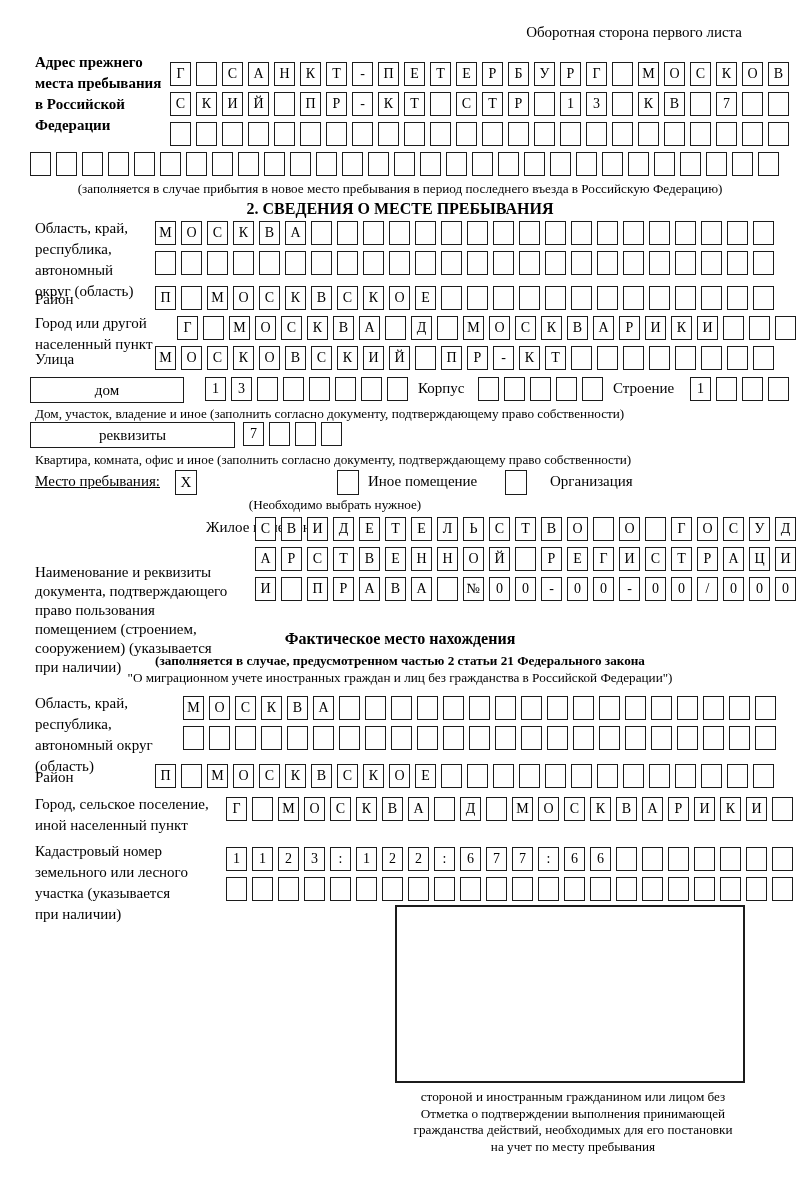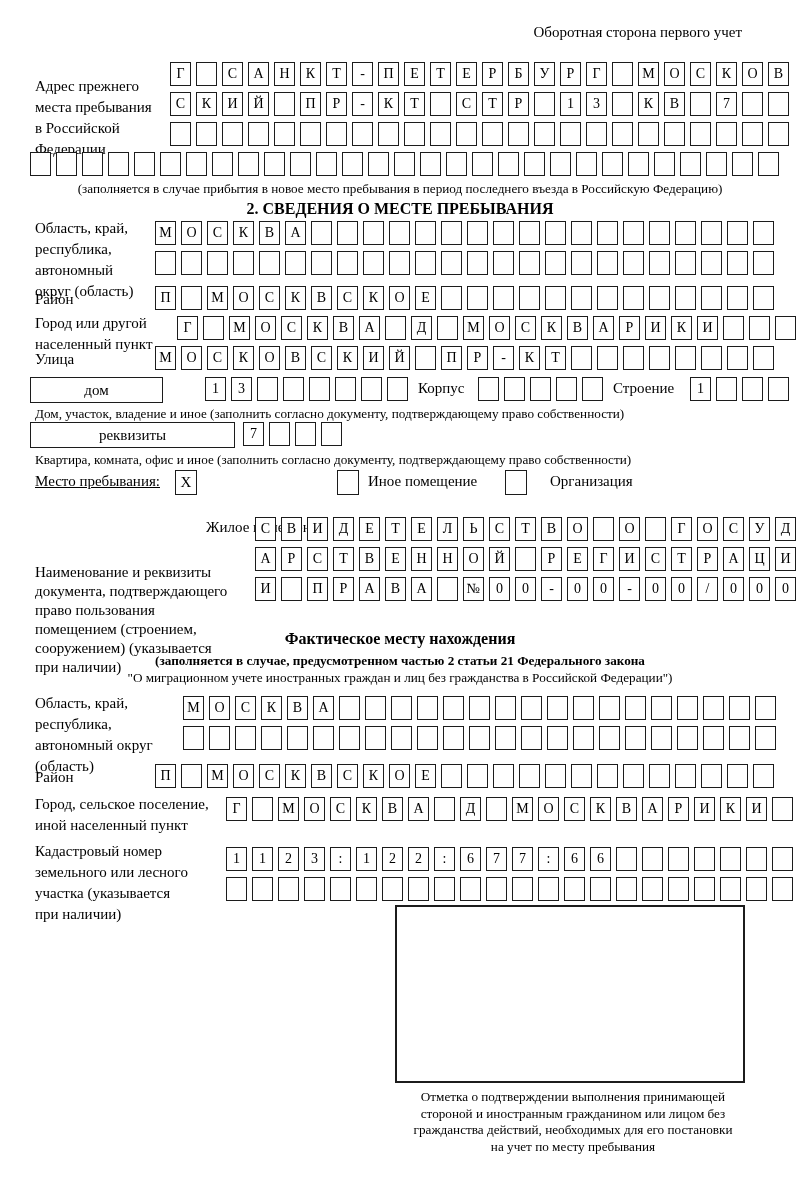--- a/index.html
+++ b/index.html
@@ -30,23 +30,23 @@
   }
   .opt-lbl{font-size:15px;}
   .stamp{box-sizing:border-box;border:2px solid #1c1c1c;background:#fff;}
   .stamp-cap{font-size:13.2px;line-height:16.5px;text-align:center;}
 </style>
 </head>
 <body>
 
 <div class="page">
 
-  <div class="abs hdr" style="top:24px;right:58px;">Оборотная сторона первого учет</div>
-
-  <div class="abs lbl" style="left:35px;top:76px;width:140px;">Адрес прежнего
+  <div class="abs hdr" style="top:24px;right:58px;">Оборотная сторона первого листа</div>
+
+  <div class="abs lbl" style="left:35px;top:52px;width:140px;font-weight:bold;">Адрес прежнего
 места пребывания
 в Российской
 Федерации</div>
   <div class="abs cellrow" style="left:170px;top:62px;">
       <span class="cell">Г</span>
       <span class="cell"></span>
       <span class="cell">С</span>
       <span class="cell">А</span>
       <span class="cell">Н</span>
       <span class="cell">К</span>
@@ -291,21 +291,21 @@
       <span class="cell"></span>
       <span class="cell"></span>
       <span class="cell"></span>
       <span class="cell"></span>
       <span class="cell"></span>
       <span class="cell"></span>
       <span class="cell"></span>
       <span class="cell"></span>
     </div>
 
-  <div class="abs bigbox" style="left:30px;top:377px;width:133px;">дом</div>
+  <div class="abs bigbox" style="left:30px;top:377px;width:154px;">дом</div>
   <div class="abs cellrow" style="left:205px;top:377px;">
       <span class="cell">1</span>
       <span class="cell">3</span>
       <span class="cell"></span>
       <span class="cell"></span>
       <span class="cell"></span>
       <span class="cell"></span>
       <span class="cell"></span>
       <span class="cell"></span>
     </div>
@@ -335,20 +335,21 @@
     </div>
   <div class="abs cap-left" style="left:35px;top:452px;">Квартира, комната, офис и иное (заполнить согласно документу, подтверждающему право собственности)</div>
 
   <div class="abs opt-lbl" style="left:35px;top:473px;text-decoration:underline;">Место пребывания:</div>
   <div class="abs chk" style="left:175px;top:470px;">X</div>
   <div class="abs opt-lbl" style="left:206px;top:473px;margin-top:46px;">Жилое помещение</div>
   <div class="abs chk" style="left:337px;top:470px;"></div>
   <div class="abs opt-lbl" style="left:368px;top:473px;">Иное помещение</div>
   <div class="abs chk" style="left:505px;top:470px;"></div>
   <div class="abs opt-lbl" style="left:550px;top:473px;">Организация</div>
+  <div class="abs cap-left" style="left:170px;top:497px;width:330px;text-align:center;">(Необходимо выбрать нужное)</div>
 
   <div class="abs lbl-sm" style="left:35px;top:515px;width:220px;margin-top:48px;">Наименование и реквизиты
 документа, подтверждающего
 право пользования
 помещением (строением,
 сооружением) (указывается
 при наличии)</div>
   <div class="abs cellrow" style="left:255px;top:517px;">
       <span class="cell">С</span>
       <span class="cell">В</span>
@@ -412,21 +413,21 @@
       <span class="cell">0</span>
       <span class="cell">-</span>
       <span class="cell">0</span>
       <span class="cell">0</span>
       <span class="cell">/</span>
       <span class="cell">0</span>
       <span class="cell">0</span>
       <span class="cell">0</span>
     </div>
 
-  <div class="abs ttl" style="top:630px;">Фактическое месту нахождения</div>
+  <div class="abs ttl" style="top:630px;">Фактическое место нахождения</div>
   <div class="abs cap" style="top:653px;font-weight:bold;">(заполняется в случае, предусмотренном частью 2 статьи 21 Федерального закона</div>
   <div class="abs cap" style="top:670px;">"О миграционном учете иностранных граждан и лиц без гражданства в Российской Федерации")</div>
 
   <div class="abs lbl" style="left:35px;top:693px;width:145px;">Область, край,
 республика,
 автономный округ
 (область)</div>
   <div class="abs cellrow" style="left:183px;top:696px;">
       <span class="cell">М</span>
       <span class="cell">О</span>
@@ -581,19 +582,19 @@
       <span class="cell"></span>
       <span class="cell"></span>
       <span class="cell"></span>
       <span class="cell"></span>
       <span class="cell"></span>
       <span class="cell"></span>
     </div>
 
   <div class="abs stamp" style="left:395px;top:905px;width:350px;height:178px;"></div>
   <div class="abs stamp-cap" style="left:378px;top:1089px;width:390px;">
+    <div>стороной и иностранным гражданином или лицом без</div>
     <div>Отметка о подтверждении выполнения принимающей</div>
-    <div>стороной и иностранным гражданином или лицом без</div>
     <div>гражданства действий, необходимых для его постановки</div>
     <div>на учет по месту пребывания</div>
   </div>
 
 </div>
 
 </body></html>

